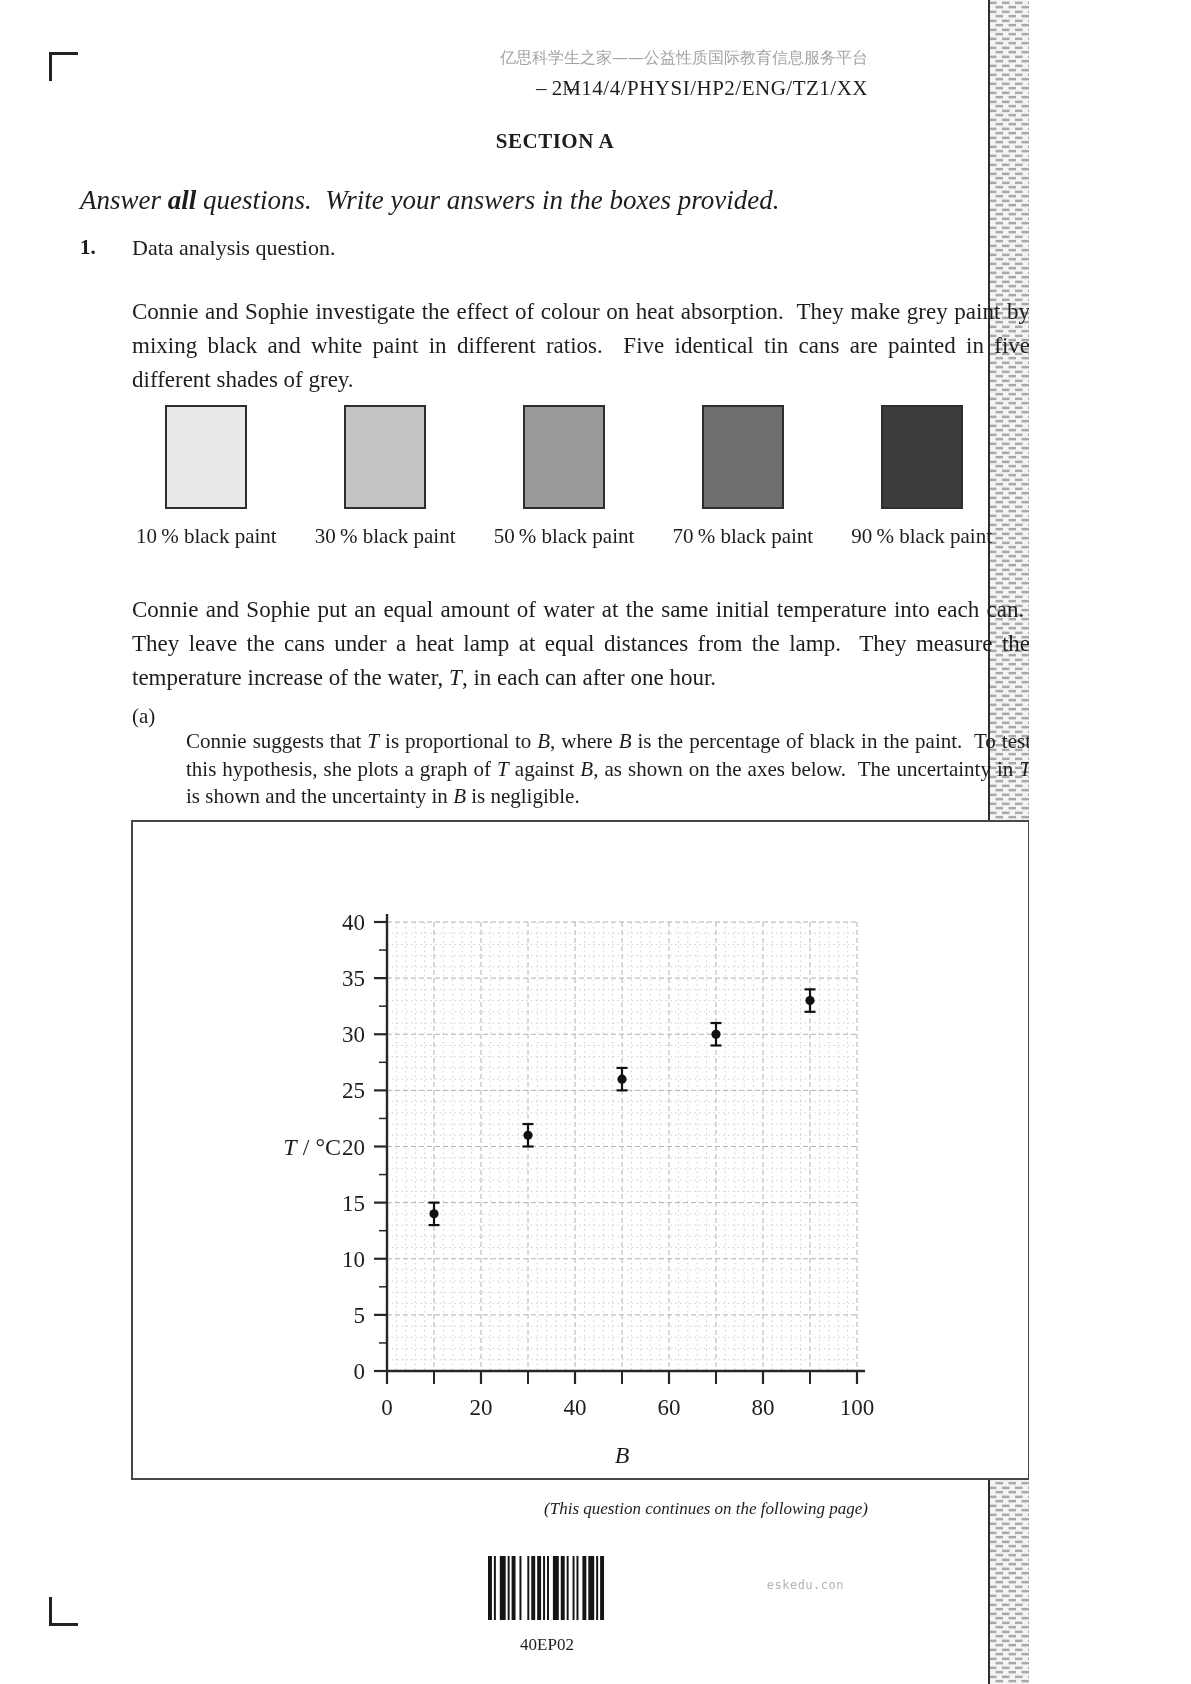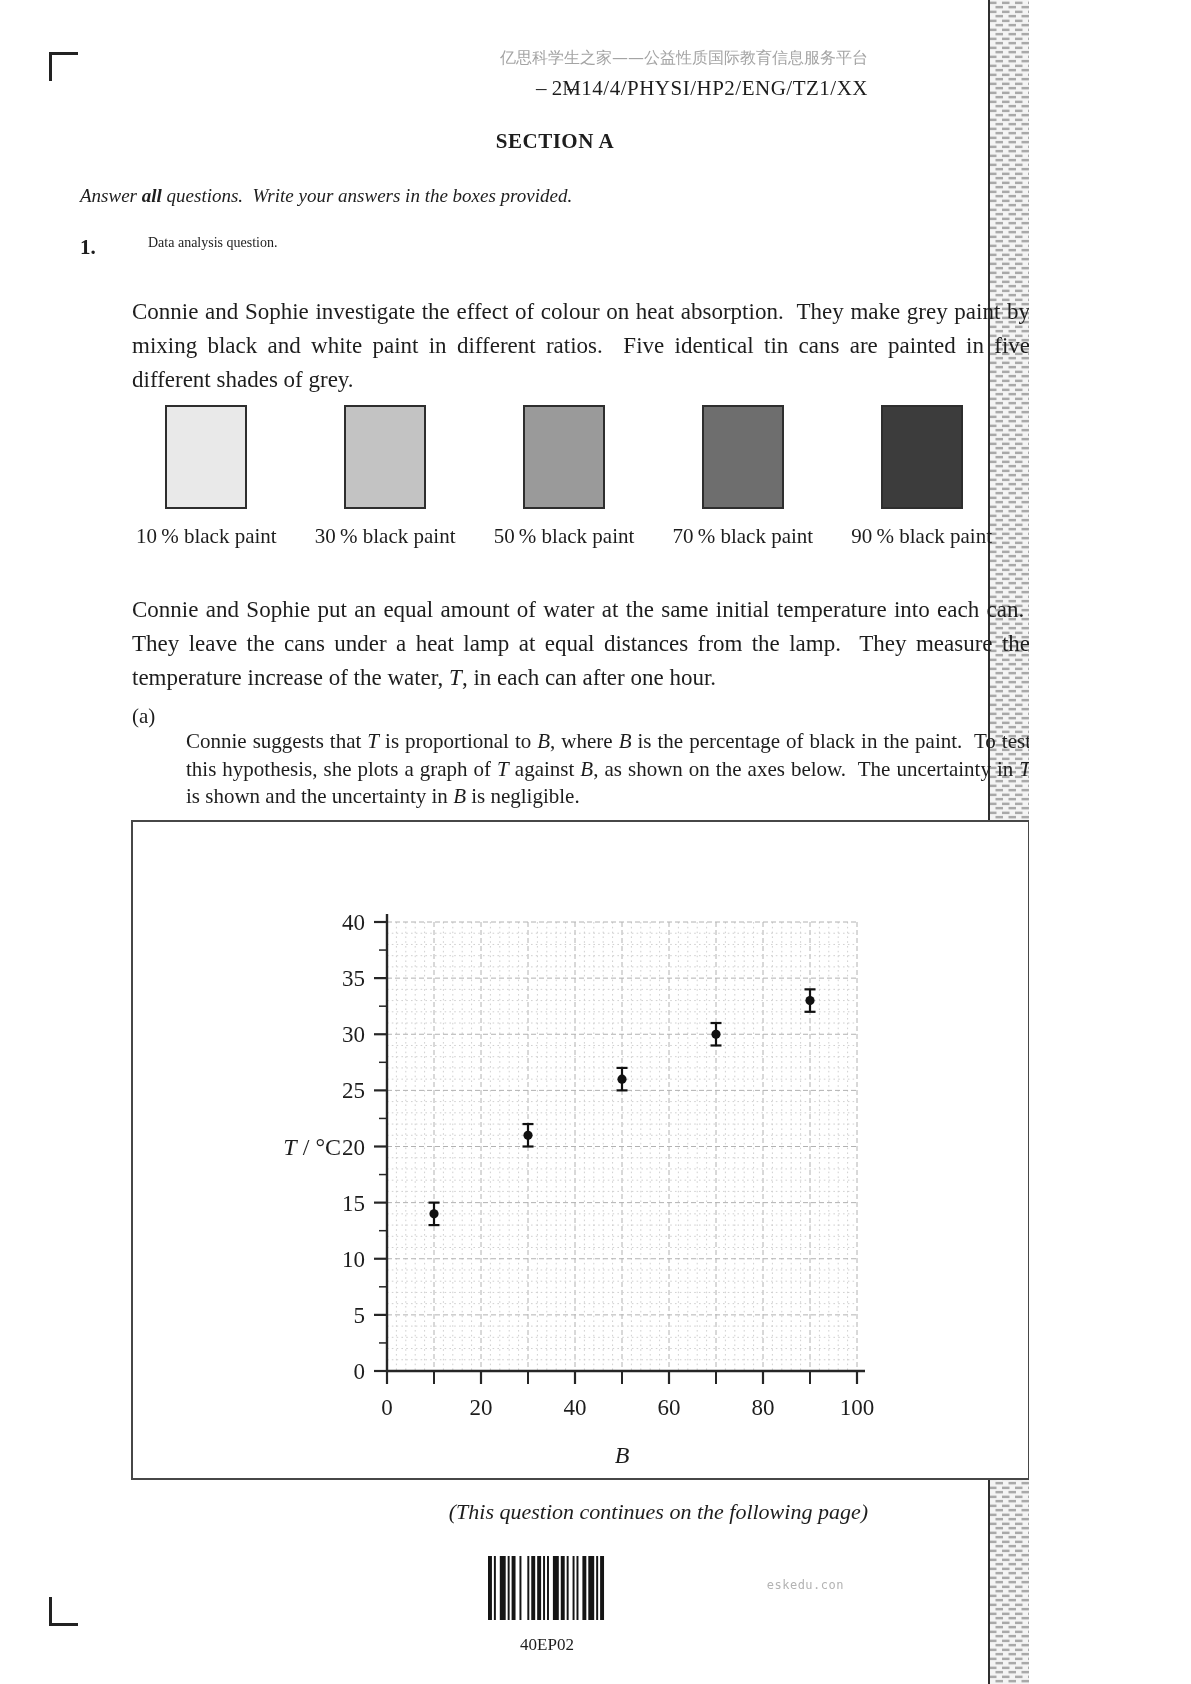--- a/index.html
+++ b/index.html
@@ -8,44 +8,44 @@
   .abs{position:absolute;}
 
   
   .cn-header{top:48px;right:161px;font-size:16px;color:#a4a4a4;
              font-family:"DejaVu Sans", sans-serif;}
   .page-num{top:76px;left:497px;width:120px;text-align:center;font-size:21px;}
   .exam-code{top:76px;right:161px;font-size:21px;letter-spacing:.5px;}
   .section-title{top:129px;left:80px;width:950px;text-align:center;
                  font-size:21px;font-weight:bold;letter-spacing:.5px;}
 
-  .instruction{top:185px;left:80px;font-size:19px;font-style:italic;}
+  .instruction{top:185px;left:80px;font-size:27px;font-style:italic;}
   .q-num{top:235px;left:80px;font-size:21px;font-weight:bold;}
-  .q-title{top:235px;left:148px;font-size:14px;text-align:right;}
+  .q-title{top:235px;left:132px;font-size:22px;text-align:right;}
 
   .para{font-size:23px;line-height:34px;text-align:justify;}
   .para1{top:295px;left:132px;width:898px;}
   .para2{top:593px;left:132px;width:898px;}
 
   .swatch-row{top:405px;left:136px;width:856px;display:flex;
               justify-content:space-between;}
   .swatch-col{display:flex;flex-direction:column;align-items:center;}
   .swatch{width:82px;height:104px;border:2px solid #2e2e2e;box-sizing:border-box;}
   .swatch-label{margin-top:15px;font-size:21px;white-space:nowrap;}
 
   .part-label{top:704px;left:132px;font-size:21px;}
   .part-text{top:704px;left:186px;width:845px;font-size:21px;line-height:27.5px;
              text-align:justify;margin-top:24px;}
 
   .figure-box{top:820px;left:131px;width:899px;height:660px;
               border:2px solid #474747;box-sizing:border-box;background:#fff;}
   .figure-box svg{display:block;}
   svg text{font-family:"Liberation Serif", serif;fill:#1d1d1d;}
 
-  .continues-note{top:1499px;right:161px;font-size:22px;font-style:italic;}
+  .continues-note{top:1499px;right:161px;font-size:17px;font-style:italic;}
 
   .barcode-wrap{top:1556px;left:487px;width:120px;text-align:center;}
   .barcode-caption{margin-top:3px;font-size:17px;
                    font-family:Liberation Serif, serif;color:#1d1d1d;}
   .site-watermark{top:1578px;right:185px;font-size:12px;color:#b3b3b3;
                   font-family:"DejaVu Sans Mono", monospace;letter-spacing:.5px;}
 
   
   .crop{width:29px;height:29px;box-sizing:border-box;}
   .crop-tl{top:52px;left:49px;border-top:3px solid #222;border-left:3px solid #222;}

